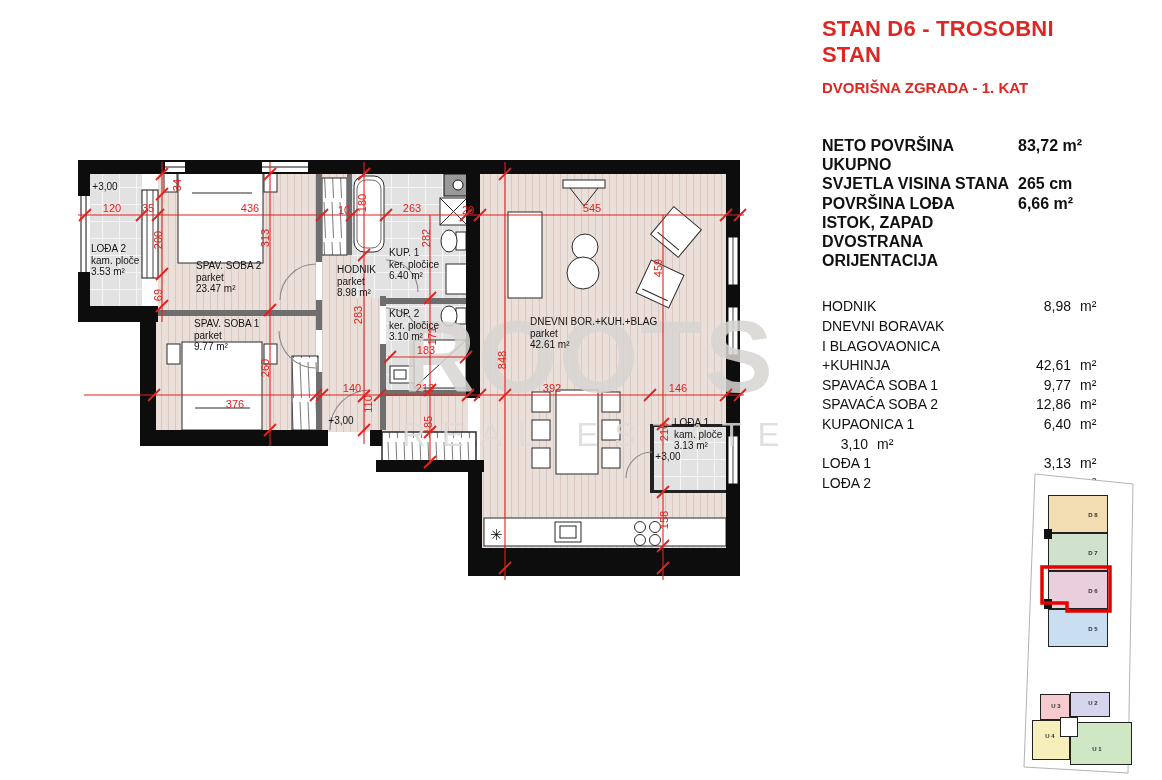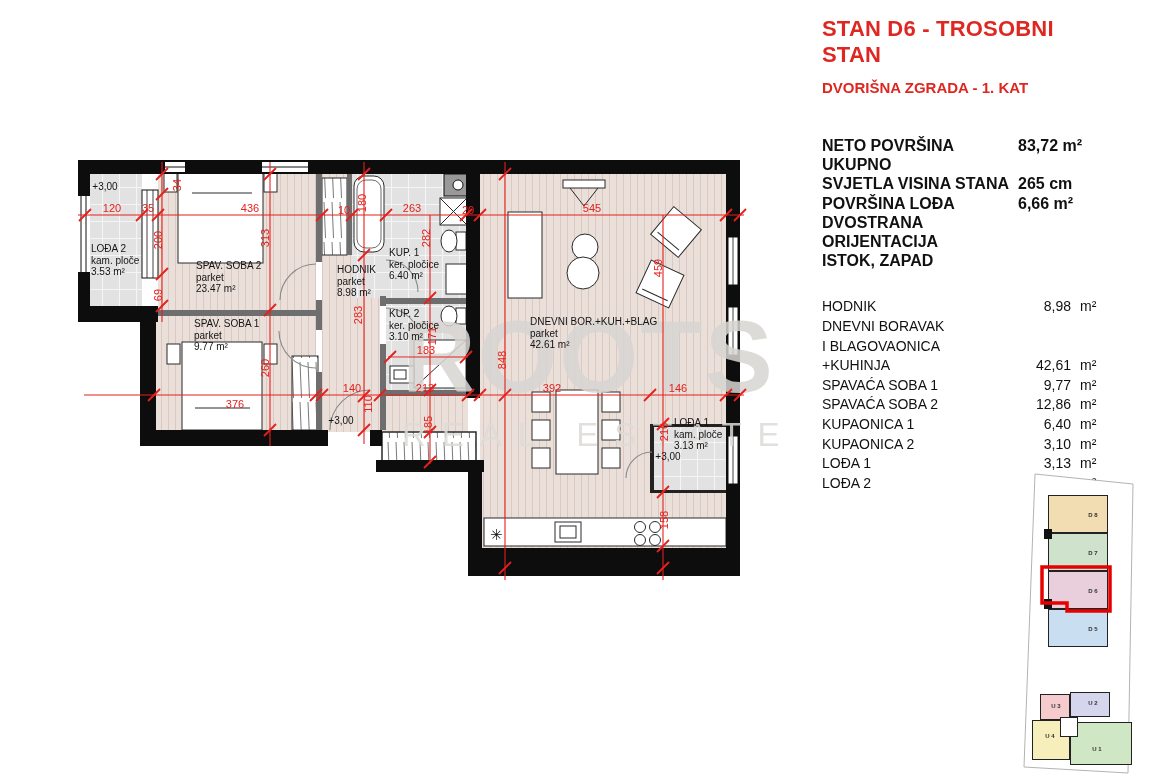--- a/index.html
+++ b/index.html
@@ -320,25 +320,25 @@
       </div>
       <div class="srow">
         <span class="sl">SVJETLA VISINA STANA</span>
         <span class="sv">265 cm</span>
       </div>
       <div class="srow">
         <span class="sl">POVRŠINA LOĐA</span>
         <span class="sv">6,66 m²</span>
       </div>
       <div class="srow">
+        <span class="sl">ISTOK, ZAPAD</span>
+        <span class="sv"></span>
+      </div>
+      <div class="srow">
         <span class="sl">DVOSTRANA ORIJENTACIJA</span>
-        <span class="sv"></span>
-      </div>
-      <div class="srow">
-        <span class="sl">ISTOK, ZAPAD</span>
         <span class="sv"></span>
       </div>
     </div>
 
     <div class="roomlist">
       <div class="rrow">
           <span class="rl">HODNIK</span>
           <span class="rv">8,98</span>
           <span class="ru">m²</span>
         </div>
@@ -366,21 +366,20 @@
           <span class="rl">SPAVAĆA SOBA 2</span>
           <span class="rv">12,86</span>
           <span class="ru">m²</span>
         </div>
       <div class="rrow">
           <span class="rl">KUPAONICA 1</span>
           <span class="rv">6,40</span>
           <span class="ru">m²</span>
         </div>
       <div class="rrow">
-          <span class="rl">KUPAONICA 2</span>
           <span class="rv">3,10</span>
           <span class="ru">m²</span>
         </div>
       <div class="rrow">
           <span class="rl">LOĐA 1</span>
           <span class="rv">3,13</span>
           <span class="ru">m²</span>
         </div>
       <div class="rrow">
           <span class="rl">LOĐA 2</span>

